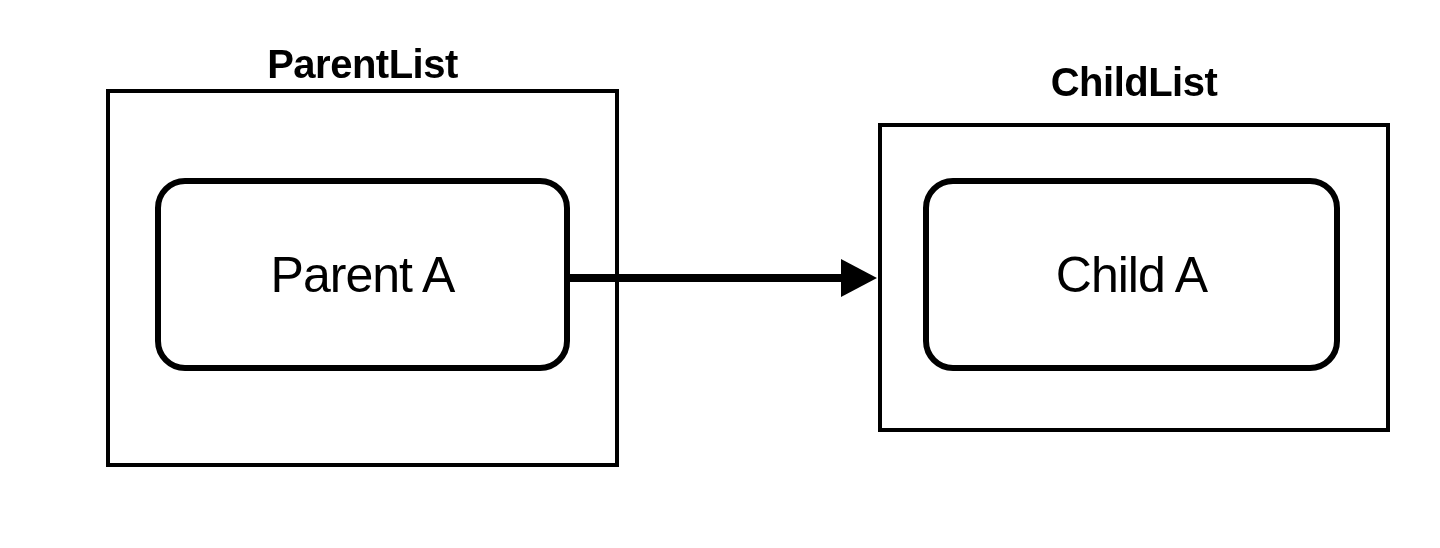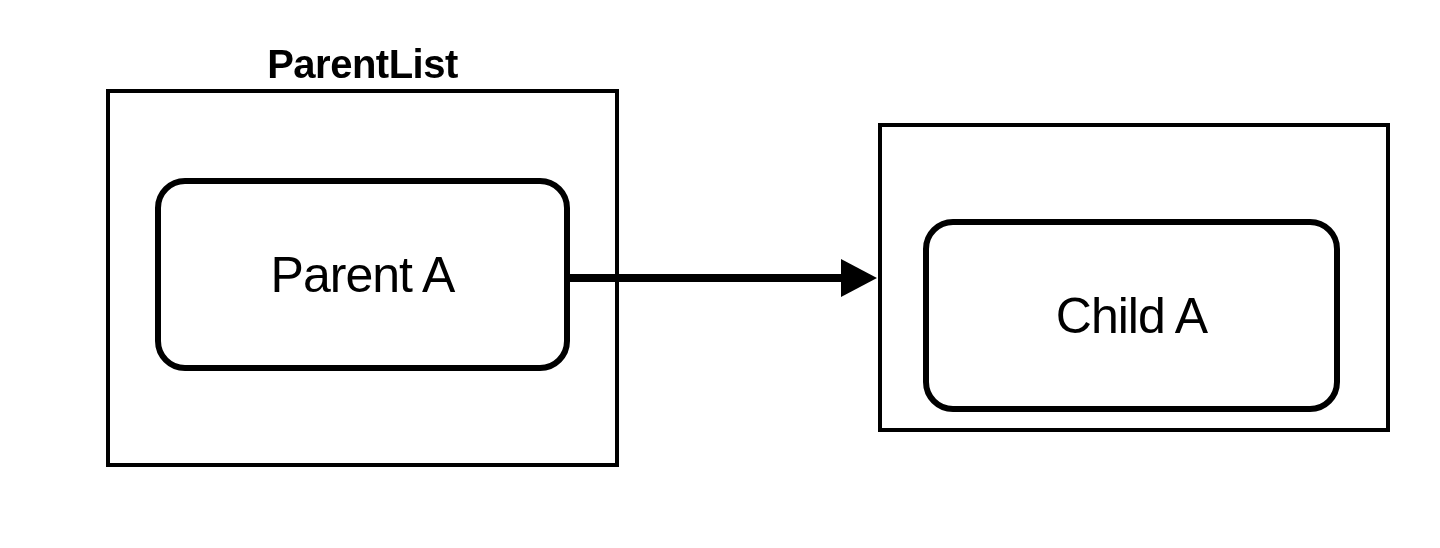--- a/index.html
+++ b/index.html
@@ -49,21 +49,21 @@
     color: var(--stroke);
     white-space: nowrap;
   }
   
   .parentlist-title { left: 106px; top: 24px; width: 513px; margin-top: 20px; }
   .parentlist-box   { left: 106px; top: 89px; width: 513px; height: 378px; }
   .parent-a-node    { left: 155px; top: 178px; width: 415px; height: 193px; }
   
   .childlist-title  { left: 878px; top: 62px; width: 512px; }
   .childlist-box    { left: 878px; top: 123px; width: 512px; height: 309px; }
-  .child-a-node     { left: 923px; top: 178px; width: 417px; height: 193px; margin-top: 41px; }
+  .child-a-node     { left: 923px; top: 178px; width: 417px; height: 193px; }
   
   .arrow-shaft {
     position: absolute;
     left: 567px;
     top: 274px;
     width: 276px;
     height: 8px;
     background: var(--stroke);
   }
   .arrow-head {
@@ -86,20 +86,21 @@
 
   <div class="group-box parentlist-box"></div>
 
   <div class="node parent-a-node">
     <span class="node-label">Parent A</span>
   </div>
 
   <div class="arrow-shaft"></div>
   <div class="arrow-head"></div>
 
+  <div class="group-title childlist-title">ChildList</div>
 
   <div class="group-box childlist-box"></div>
 
   <div class="node child-a-node">
     <span class="node-label">Child A</span>
   </div>
 
 </div>
 
 </body></html>

